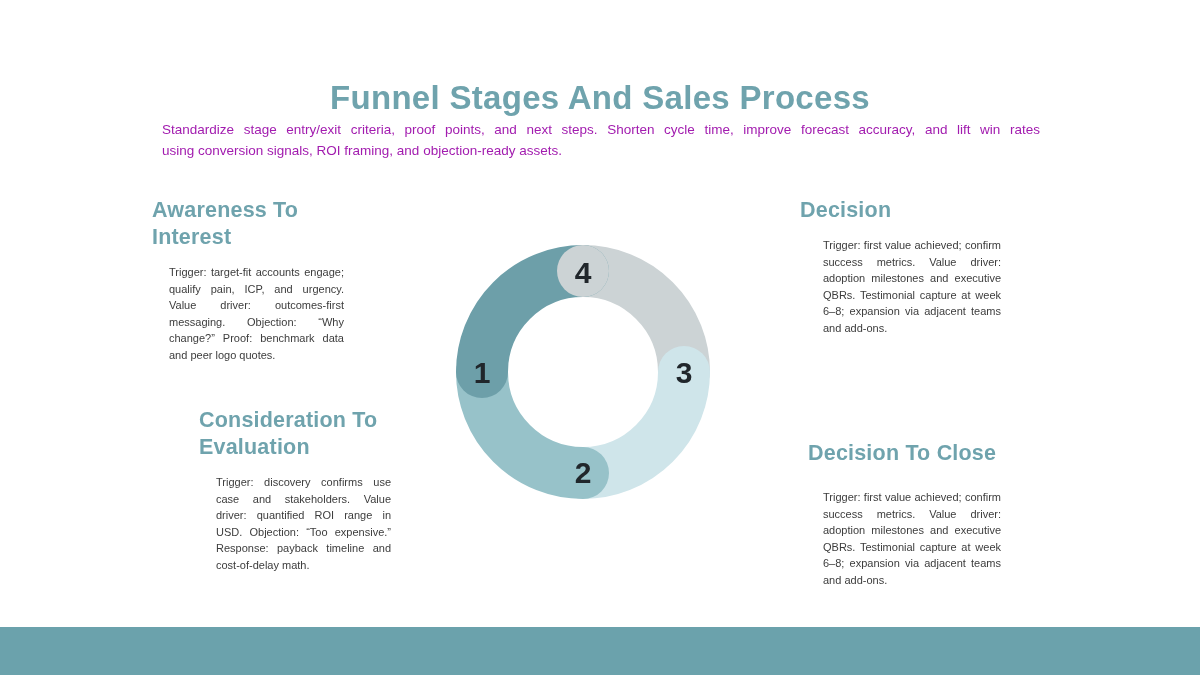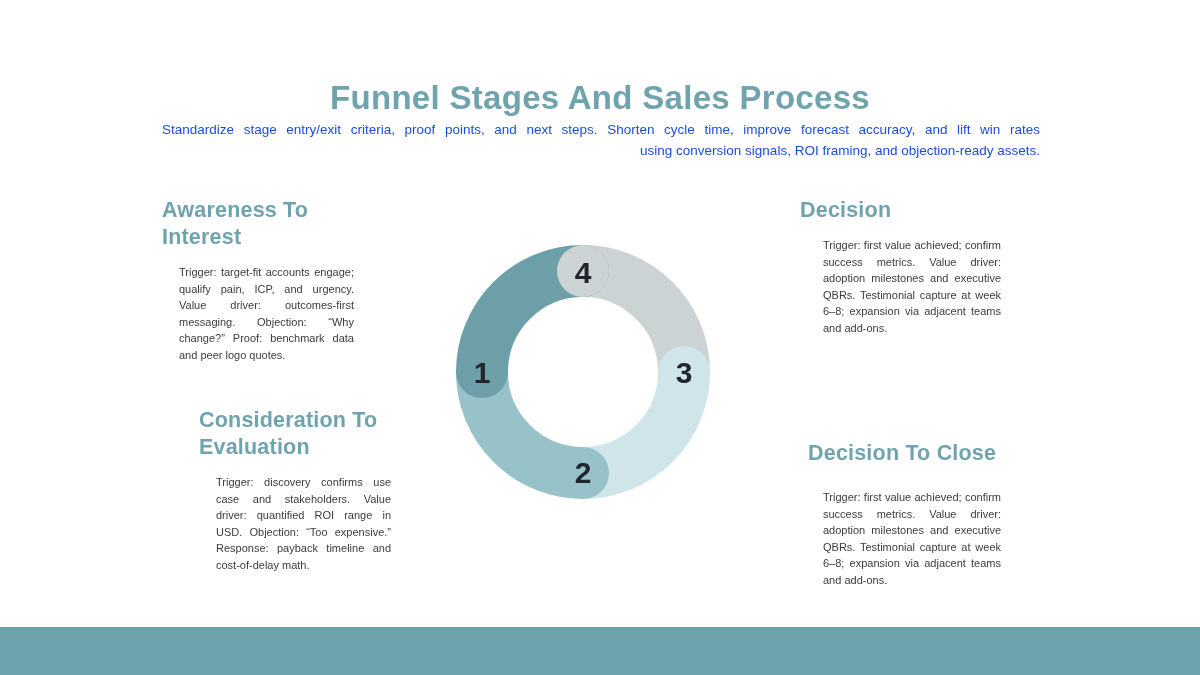--- a/index.html
+++ b/index.html
@@ -6,33 +6,33 @@
   .slide{
     position:relative;width:1200px;height:675px;background:#ffffff;
     font-family:"Liberation Sans",sans-serif;overflow:hidden;
   }
   .title{
     position:absolute;left:0;top:57px;width:1200px;text-align:center;
     font-size:33px;font-weight:700;letter-spacing:.3px;color:#6fa3ad;
   }
   .subtitle{
     position:absolute;left:162px;top:119px;width:878px;
-    font-size:13.5px;line-height:21px;color:#1d4ed8;
+    font-size:13.5px;line-height:21px;color:#a21caf;
   }
   .sub-line1{text-align:justify;text-align-last:justify;}
-  .sub-line2{text-align:right;}
+  .sub-line2{text-align:left;}
   .stage{position:absolute;}
   .stage-heading{
     font-size:21.5px;font-weight:700;line-height:27px;color:#6fa3ad;
     margin:0 0 13px 0;letter-spacing:.2px;
   }
   .stage-body{
     font-size:11px;line-height:16.5px;color:#3c3c3c;text-align:justify;
   }
-  #card-awareness{left:162px;top:197px;width:205px;}
+  #card-awareness{left:152px;top:197px;width:205px;}
   #card-awareness .stage-body{margin-left:17px;width:175px;}
   #card-consideration{left:163px;top:407px;width:205px;margin-left:36px;}
   #card-consideration .stage-body{margin-left:17px;width:175px;}
   #card-onboarding{left:800px;top:197px;width:210px;}
   #card-onboarding .stage-body{margin-left:23px;width:178px;}
   #card-decision{left:808px;top:440px;width:215px;}
   #card-decision .stage-heading{margin-bottom:22px;}
   #card-decision .stage-body{margin-left:15px;width:178px;}
   .donut{position:absolute;left:455px;top:244px;}
   .donut text{

